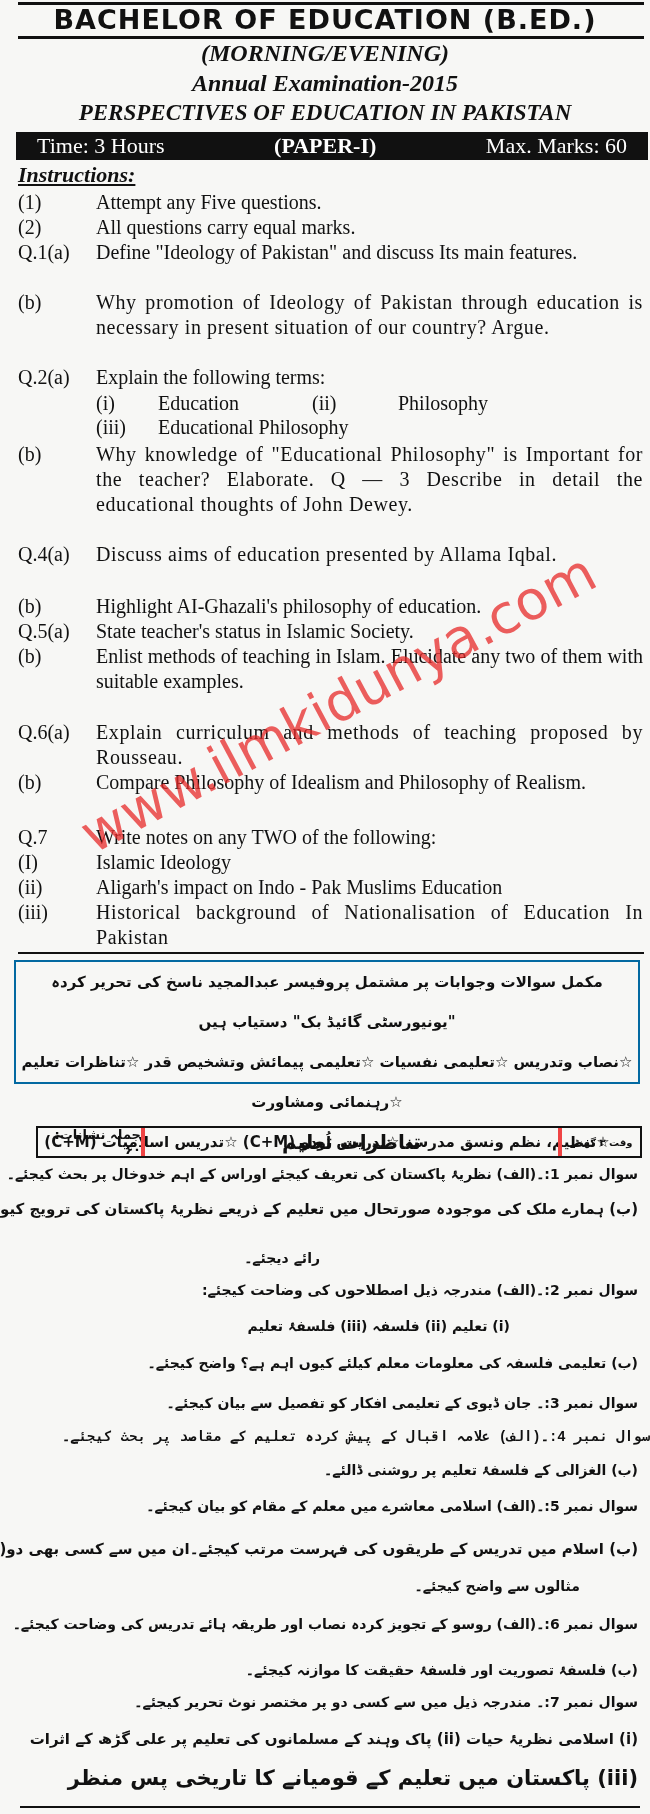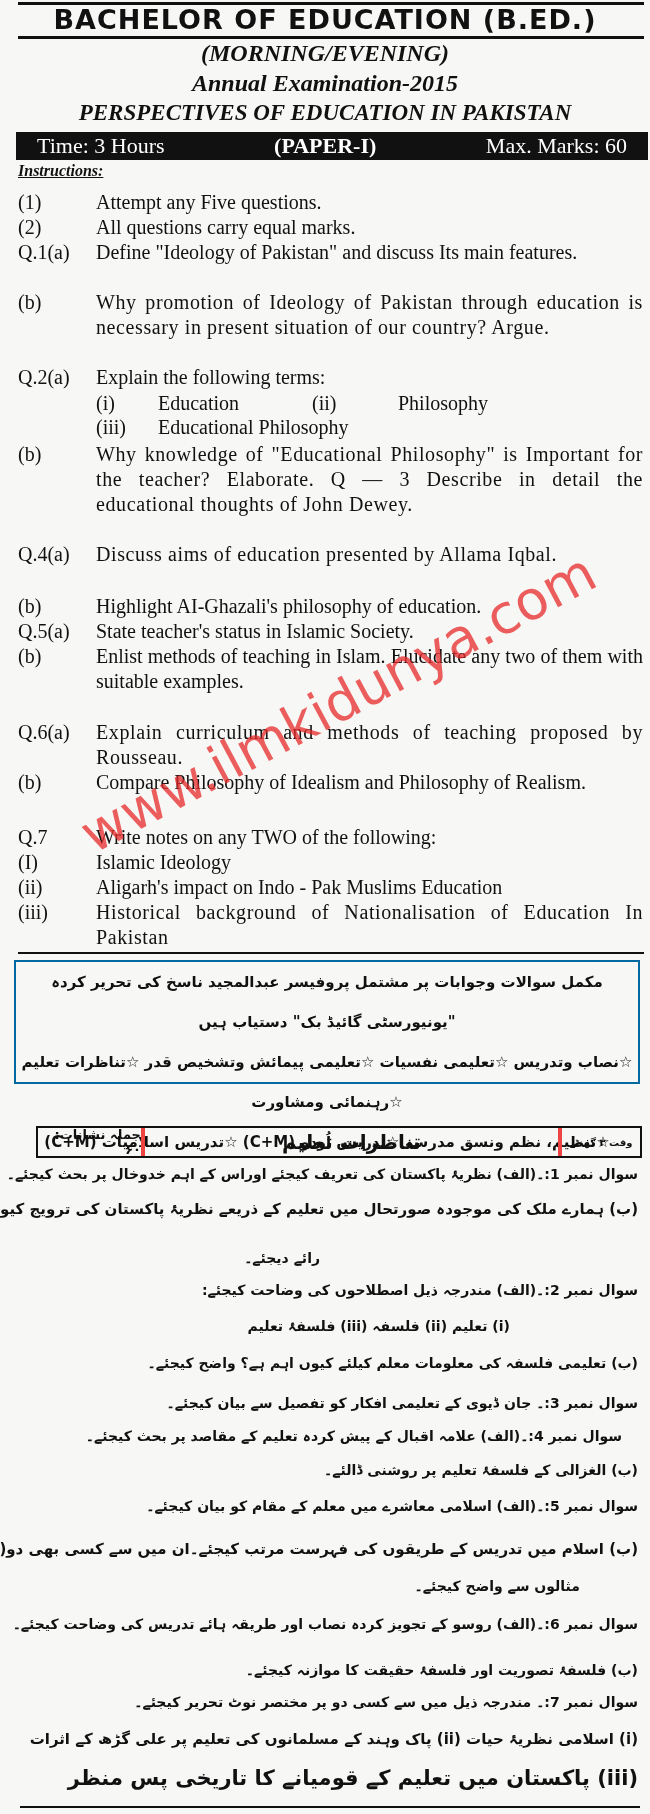--- a/index.html
+++ b/index.html
@@ -21,21 +21,21 @@
     font-family: "Liberation Serif", serif; font-style: italic; font-weight: bold;
   }
   .black-bar {
     position: absolute; top: 132px; left: 16px; width: 632px; height: 28px; background: #111; color: #fff;
     font-family: "Liberation Serif", serif; font-size: 22px; display: flex; align-items: center;
     justify-content: space-between; padding: 0 21px; box-sizing: border-box;
   }
   .black-bar .mid { font-weight: bold; }
   .instr-head {
     position: absolute; top: 162px; left: 18px; font-family: "Liberation Serif", serif;
-    font-style: italic; font-weight: bold; font-size: 16px; text-decoration: underline;
+    font-style: italic; font-weight: bold; font-size: 22px; text-decoration: underline;
   }
   .q { position: absolute; left: 18px; width: 625px; font-family: "Liberation Serif", serif; font-size: 20px; line-height: 25px; }
   .q .n { position: absolute; left: 0; top: 0; width: 78px; }
   .q .t { margin-left: 78px; text-align: justify; }
   .q.wide .t { letter-spacing: 0.6px; }
   .sub-items { position: absolute; font-family: "Liberation Serif", serif; font-size: 20px; }
   .urdu-box {
     position: absolute; top: 960px; left: 14px; width: 626px; height: 124px;
     border: 2px solid #0369a1; box-sizing: border-box; direction: rtl; text-align: center;
     font-family: "DejaVu Sans", sans-serif; font-size: 15px; line-height: 40px; font-weight: bold;
@@ -168,21 +168,21 @@
     <div class="c3">جملہ نشانات: ۶۰</div>
   </div>
 
   <div class="ur" style="top:1166px;right:12px;">سوال نمبر 1:۔(الف) نظریۂ پاکستان کی تعریف کیجئے اوراس کے اہم خدوخال پر بحث کیجئے۔</div>
   <div class="ur" style="top:1200px;right:12px;font-size:15px;">(ب)     ہمارے ملک کی موجودہ صورتحال میں تعلیم کے ذریعے نظریۂ پاکستان کی ترویج کیوں ضروری ہے؟</div>
   <div class="ur" style="top:1250px;right:330px;">رائے دیجئے۔</div>
   <div class="ur" style="top:1282px;right:12px;">سوال نمبر 2:۔(الف) مندرجہ ذیل اصطلاحوں کی وضاحت کیجئے:</div>
   <div class="ur" style="top:1318px;right:140px;">(i) تعلیم   (ii) فلسفہ   (iii) فلسفۂ تعلیم</div>
   <div class="ur" style="top:1355px;right:12px;">(ب)     تعلیمی فلسفہ کی معلومات معلم کیلئے کیوں اہم ہے؟ واضح کیجئے۔</div>
   <div class="ur" style="top:1395px;right:12px;">سوال نمبر 3:۔ جان ڈیوی کے تعلیمی افکار کو تفصیل سے بیان کیجئے۔</div>
-  <div class="ur" style="top:1428px;right:28px;">سوال نمبر 4:۔(الف) علامہ اقبال کے پیش کردہ تعلیم کے مقاصد پر بحث کیجئے۔</div>
+  <div class="ur" style="top:1428px;right:0;font-family:Liberation Mono, monospace;">سوال نمبر 4:۔(الف) علامہ اقبال کے پیش کردہ تعلیم کے مقاصد پر بحث کیجئے۔</div>
   <div class="ur" style="top:1462px;right:12px;">(ب)     الغزالی کے فلسفۂ تعلیم پر روشنی ڈالئے۔</div>
   <div class="ur" style="top:1498px;right:12px;">سوال نمبر 5:۔(الف) اسلامی معاشرے میں معلم کے مقام کو بیان کیجئے۔</div>
   <div class="ur" style="top:1540px;right:12px;font-size:15px;">(ب)     اسلام میں تدریس کے طریقوں کی فہرست مرتب کیجئے۔ان میں سے کسی بھی دو(۲) کو موزوں</div>
   <div class="ur" style="top:1578px;right:70px;">مثالوں سے واضح کیجئے۔</div>
   <div class="ur" style="top:1616px;right:12px;">سوال نمبر 6:۔(الف) روسو کے تجویز کردہ نصاب اور طریقہ ہائے تدریس کی وضاحت کیجئے۔</div>
   <div class="ur" style="top:1662px;right:12px;">(ب)     فلسفۂ تصوریت اور فلسفۂ حقیقت کا موازنہ کیجئے۔</div>
   <div class="ur" style="top:1694px;right:12px;">سوال نمبر 7:۔ مندرجہ ذیل میں سے کسی دو پر مختصر نوٹ تحریر کیجئے۔</div>
   <div class="ur" style="top:1730px;right:12px;font-size:15px;">(i) اسلامی نظریۂ حیات          (ii) پاک وہند کے مسلمانوں کی تعلیم پر علی گڑھ کے اثرات</div>
   <div class="ur" style="top:1766px;right:12px;font-size:21px;">(iii) پاکستان میں تعلیم کے قومیانے کا تاریخی پس منظر</div>
 

